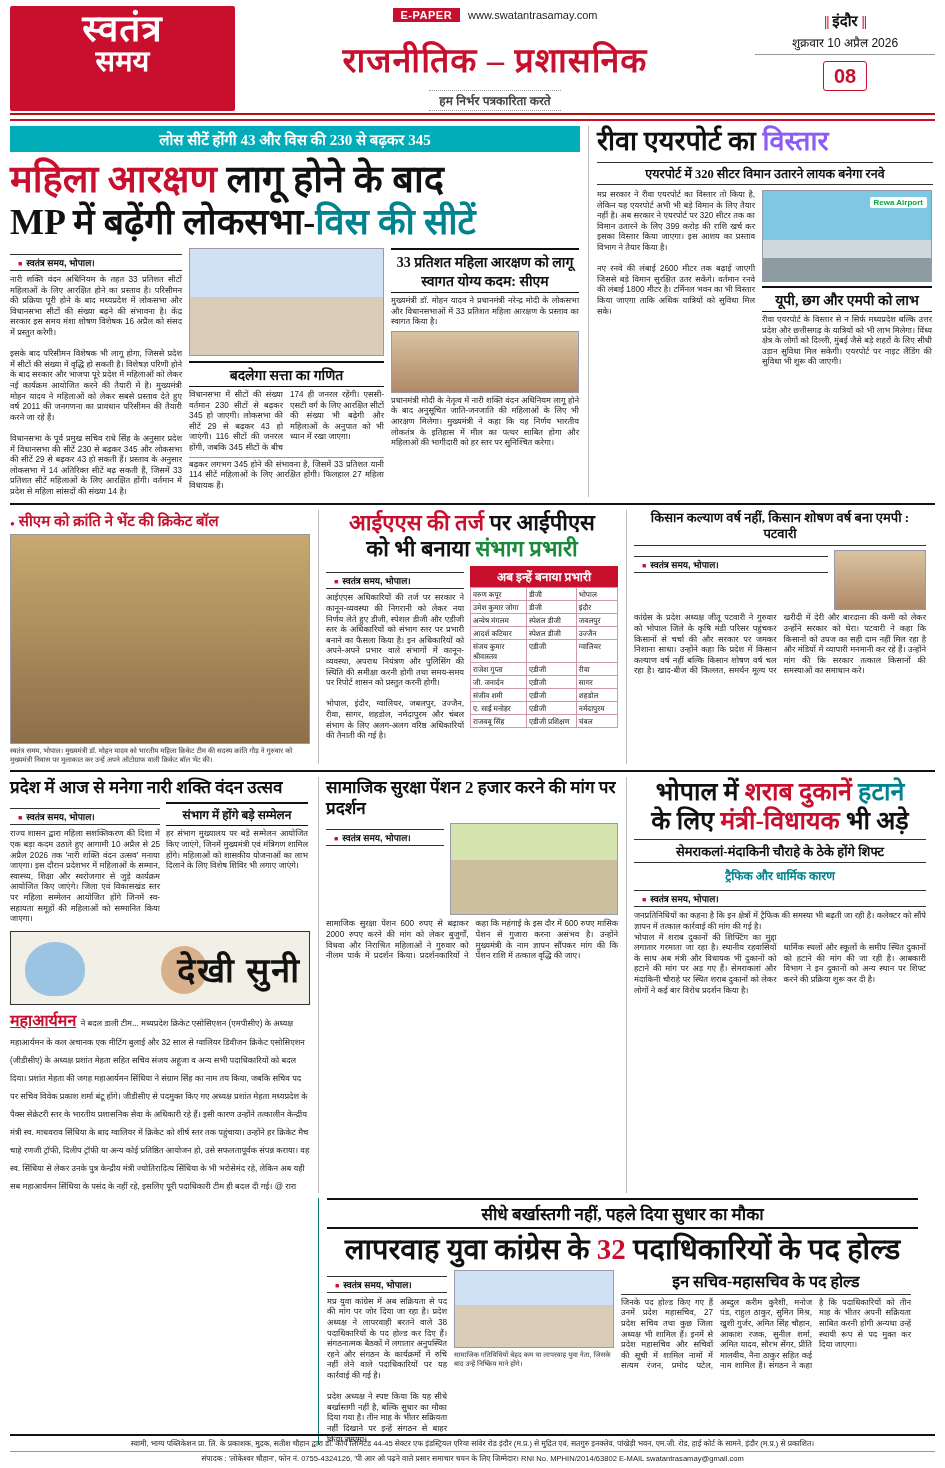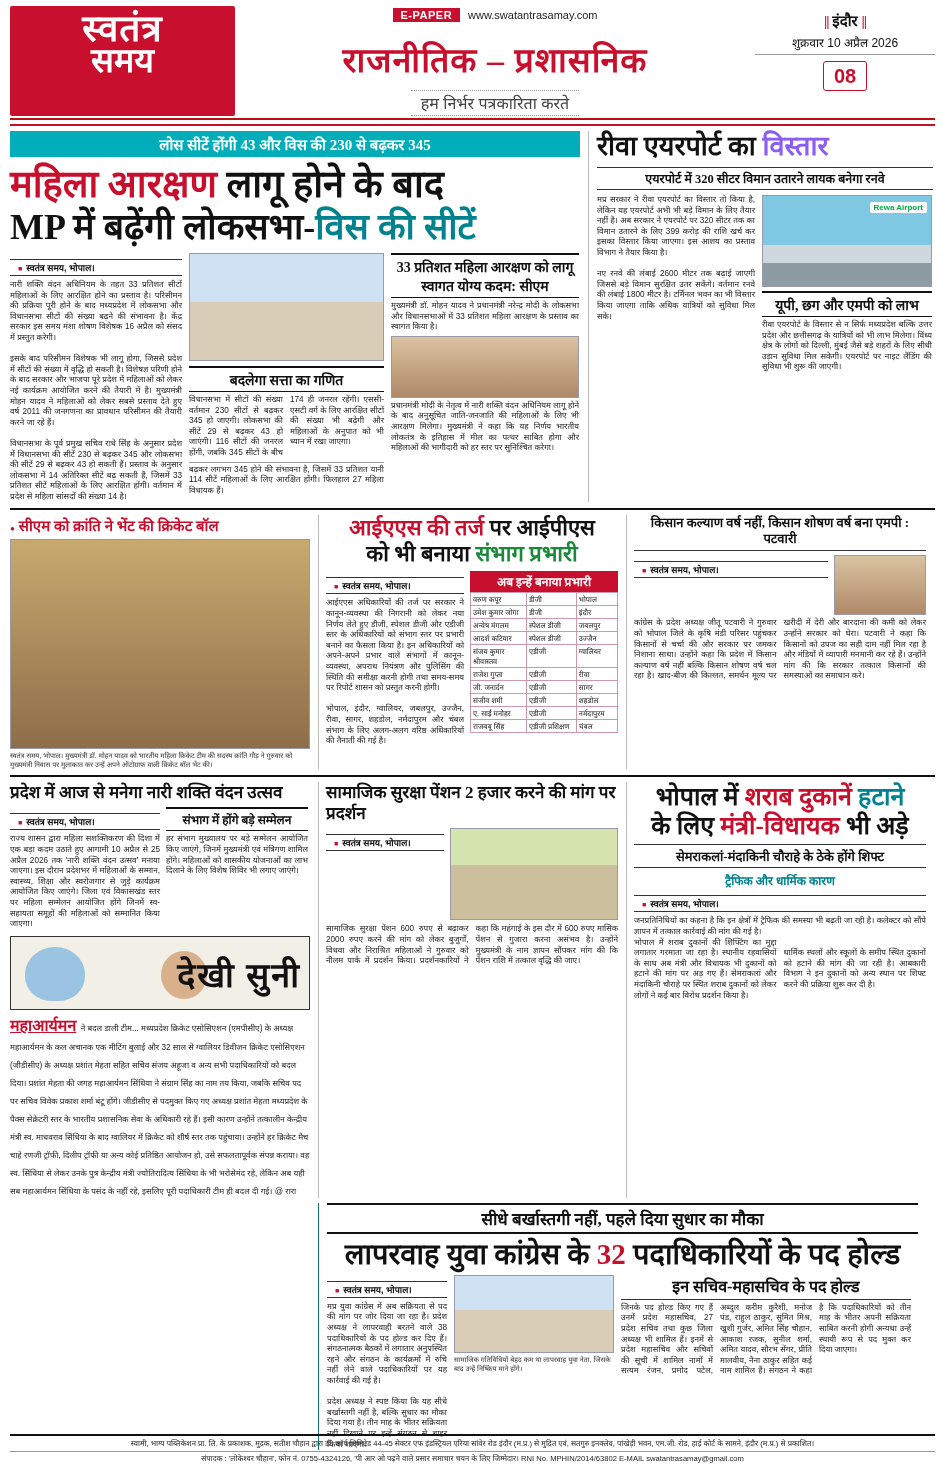--- a/index.html
+++ b/index.html
@@ -10,27 +10,27 @@
     font-family: "Liberation Sans", sans-serif;
     color:#111;
     overflow:hidden;
   }
   .page { width:945px; height:1468px; padding:6px 10px; position:relative; }
 
   
   .masthead { display:flex; align-items:stretch; border-bottom:2px solid #b11; padding-bottom:2px; }
   .logo-box { width:225px; background:#c8102e; color:#fff; border-radius:2px; padding:4px 6px; text-align:center; position:relative; }
   .logo-main { font-family:"Liberation Serif", serif; font-weight:bold; font-size:37px; line-height:38px; letter-spacing:1px; }
-  .logo-sub { font-family:"Liberation Serif", serif; font-weight:bold; font-size:34px; line-height:26px; }
+  .logo-sub { font-family:"Liberation Serif", serif; font-weight:bold; font-size:29px; line-height:26px; }
   .mast-mid { flex:1; display:flex; flex-direction:column; align-items:center; justify-content:flex-start; padding-top:2px; }
   .epaper-row { display:flex; align-items:center; gap:8px; font-size:11px; }
   .epaper-tag { background:#c8102e; color:#fff; font-weight:bold; padding:1px 8px; font-size:11px; letter-spacing:.5px;}
   .epaper-url { color:#222; font-size:11px; }
   .mast-title { font-family:"Liberation Serif", serif; font-weight:bold; font-size:34px; color:#c8102e; margin-top:14px; letter-spacing:1px;}
-  .mast-slogan { margin-top:8px; font-size:16px; color:#444; border-top:1px dotted #999; border-bottom:1px dotted #999; padding:1px 10px; }
+  .mast-slogan { margin-top:8px; font-size:12px; color:#444; border-top:1px dotted #999; border-bottom:1px dotted #999; padding:1px 10px;font-weight:bold; }
   .mast-right { width:180px; text-align:center; padding-top:4px; }
   .city-row { font-family:"Liberation Serif", serif; font-size:15px; font-weight:bold; color:#111; }
   .city-row .bars { color:#c8102e; letter-spacing:-1px; }
   .date-row { font-size:12px; margin-top:4px; color:#111; border-bottom:1px solid #999; padding-bottom:3px;}
   .page-no { margin:6px auto 0; width:44px; height:30px; border:1px solid #c8102e; border-radius:3px; color:#c8102e; font-size:20px; font-weight:bold; line-height:28px;}
 
   .rule { height:2px; background:#c8102e; margin:4px 0 5px; }
 
   
   .top-wrap { display:flex; gap:8px; }

